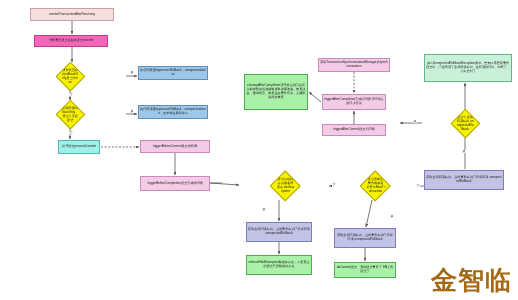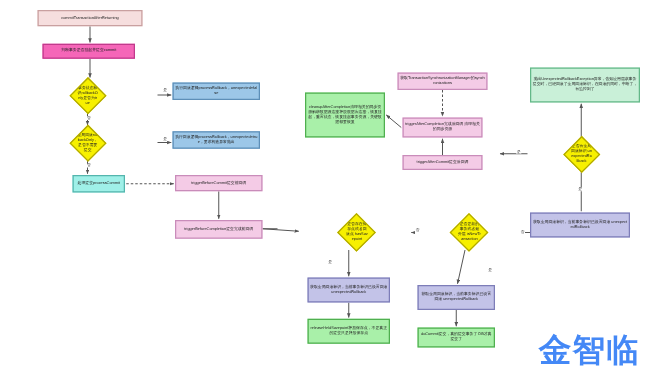--- a/index.html
+++ b/index.html
@@ -52,21 +52,21 @@
     color:#444;
     background:#fff;
     padding:0 0.5px;
     line-height:1;
   }
   .watermark{
     position:absolute;
     right:6px;bottom:2px;
     font-size:26px;
     font-weight:bold;
-    color:#3b82f6;
+    color:#a16207;
     letter-spacing:1px;
     font-family:"DejaVu Sans",sans-serif;
     opacity:0.95;
   }
 </style>
 </head>
 <body>
 
 <svg id="canvas" viewBox="0 0 518 300" xmlns="http://www.w3.org/2000/svg">
   <defs>

